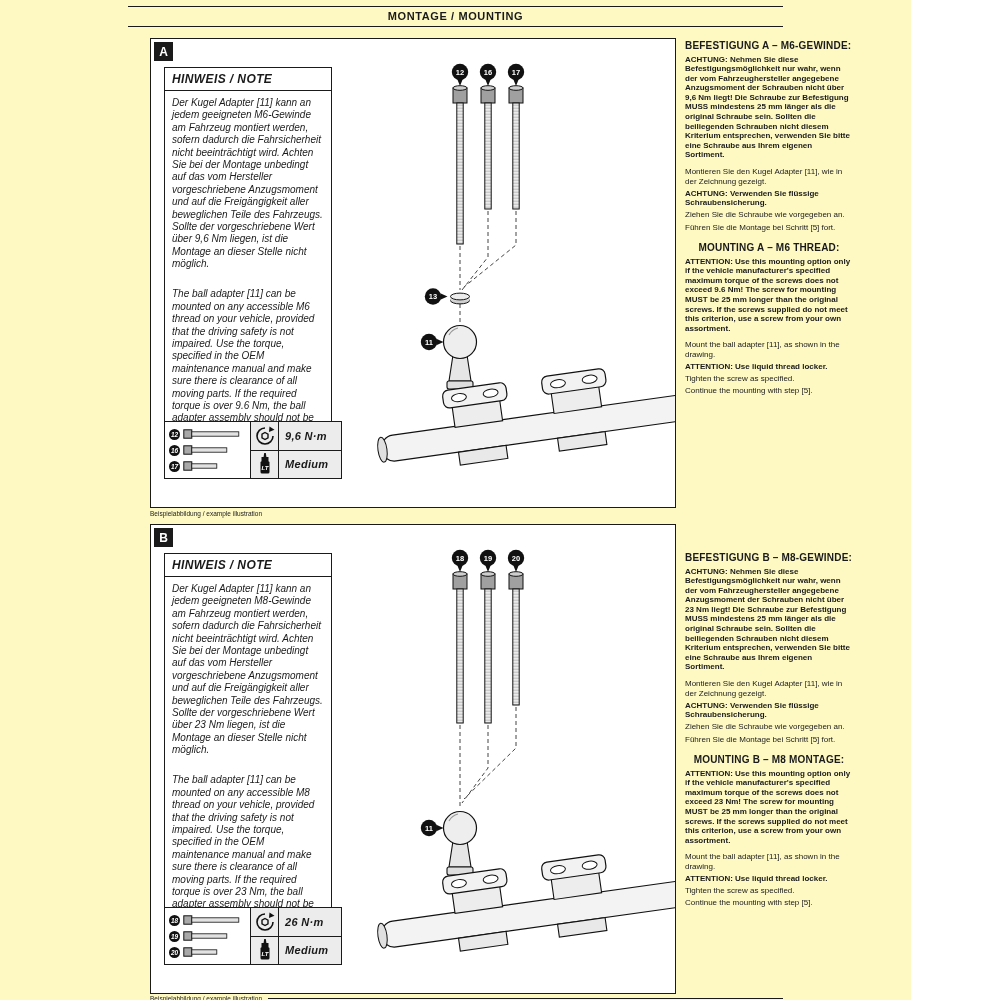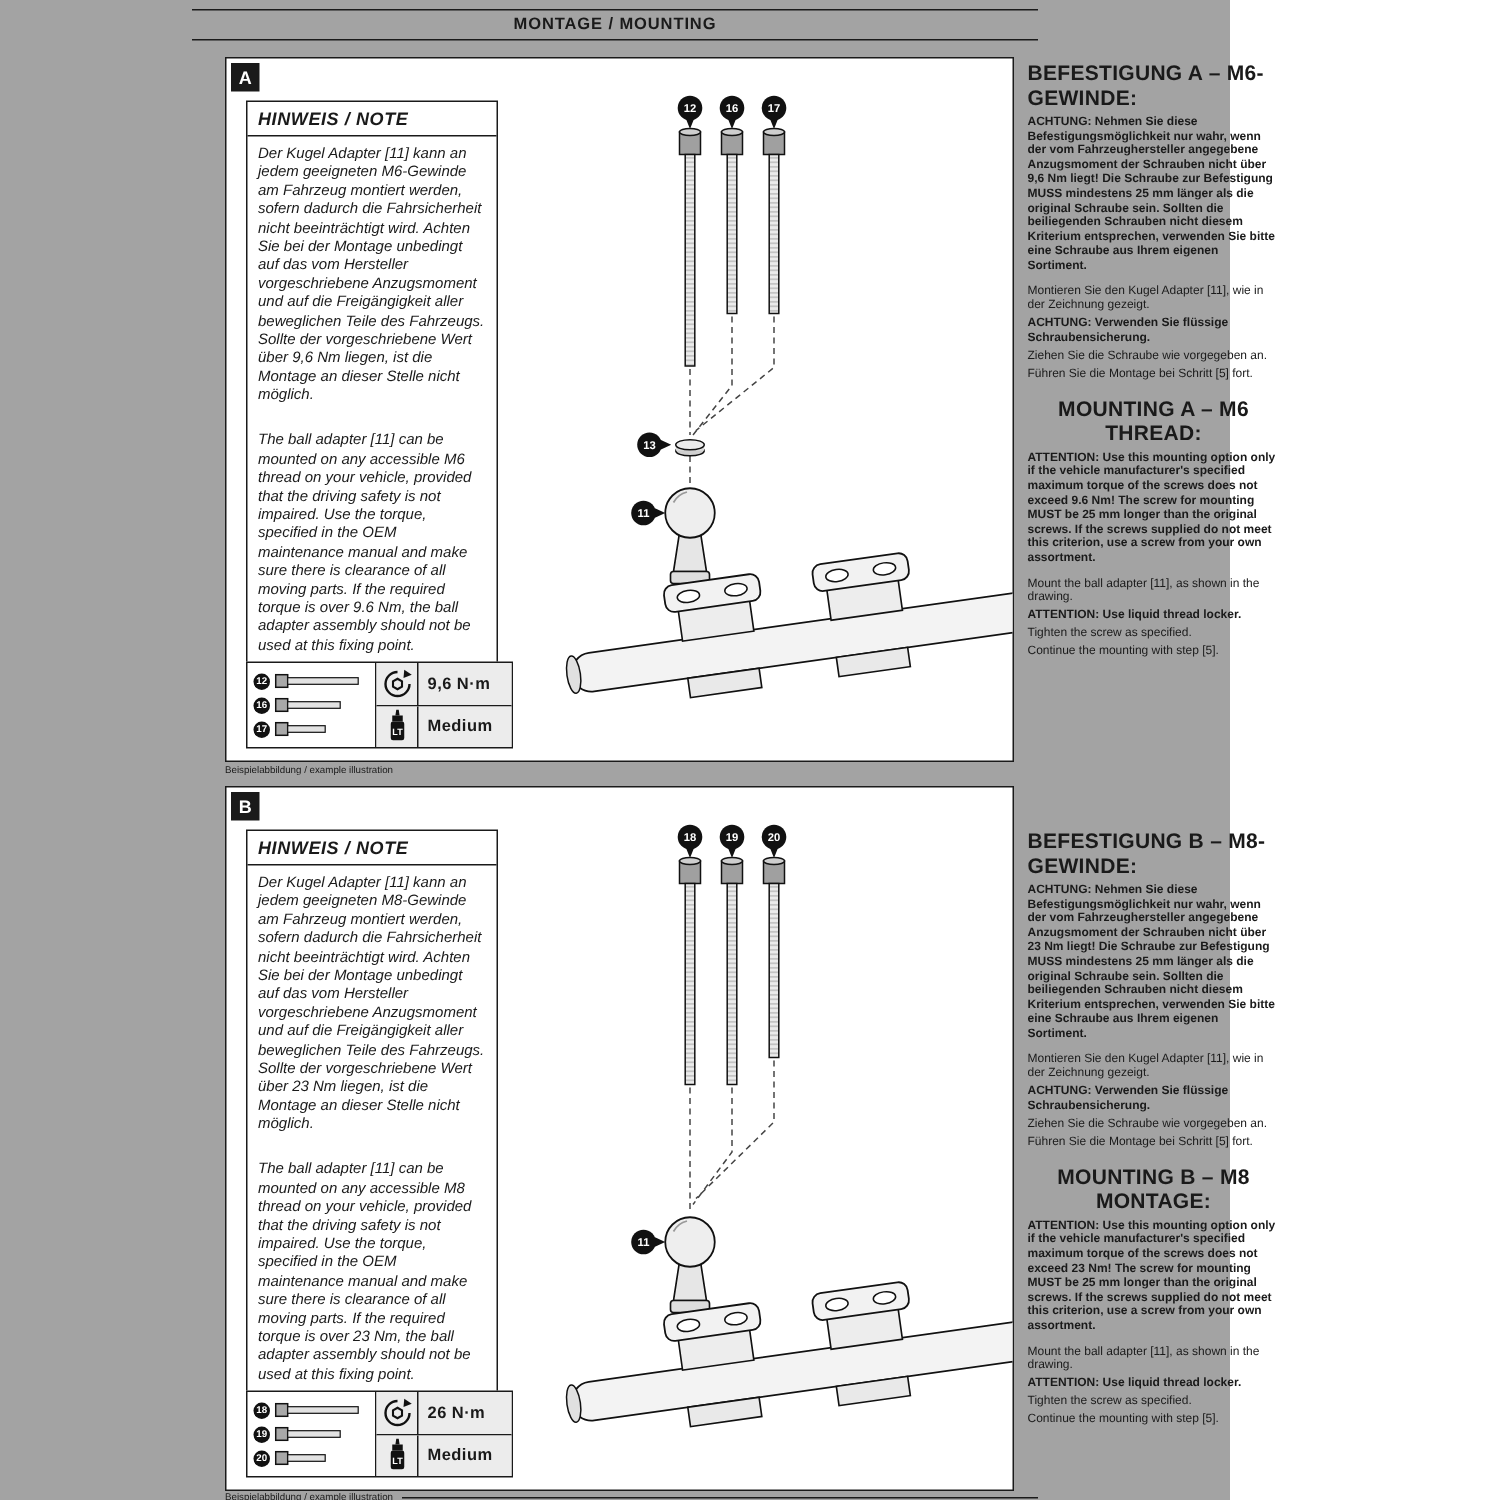--- a/index.html
+++ b/index.html
@@ -1,16 +1,16 @@
 <!DOCTYPE html>
 <html><head>
 <meta charset="utf-8">
 <style>
   html,body{margin:0;padding:0;width:1000px;height:1000px;overflow:hidden;background:#fff;}
-  .page{position:relative;width:820px;height:1000px;background:#a3a3a3;color:#1a1a1a;
+  .page{position:relative;width:911px;height:1000px;background:#fef9c3;color:#1a1a1a;
         font-family:"Liberation Sans",sans-serif;}
   
   .header{position:absolute;left:128px;right:128px;top:6px;text-align:center;
           border-top:1.6px solid #1a1a1a;border-bottom:1.6px solid #1a1a1a;
           padding:3px 0 4px;font-weight:bold;font-size:11px;letter-spacing:.6px;}
   
   .panel{position:absolute;left:150px;width:526px;height:470px;border:1.6px solid #1a1a1a;
          background:#fff;box-sizing:border-box;}
   .panel-a{top:38px;}
   .panel-b{top:524px;}
@@ -21,22 +21,22 @@
         box-sizing:border-box;background:#fff;}
   .note-title{border-bottom:1.2px solid #1a1a1a;font-style:italic;font-weight:bold;font-size:12px;
               padding:4px 7px;letter-spacing:.4px;}
   .note-body{font-style:italic;font-size:10px;line-height:1.24;padding:6px 7px;}
   .note-body p{margin:0 0 18px;}
   .note-body p:last-child{margin-bottom:0;}
   
   .illustration{position:absolute;right:0;top:8px;width:330px;height:460px;}
   .bdg{fill:#fff;font-size:7.5px;font-weight:bold;text-anchor:middle;font-family:"Liberation Sans",sans-serif;}
   
-  .torque{position:absolute;left:13px;bottom:8px;width:178px;height:58px;border:1.6px solid #1a1a1a;
-          box-sizing:border-box;display:flex;background:#fff;}
+  .torque{position:absolute;left:13px;bottom:28px;width:178px;height:58px;border:1.6px solid #1a1a1a;
+          box-sizing:border-box;display:flex;background:#fff;font-style:italic;}
   .t-screws{width:86px;border-right:1.6px solid #1a1a1a;display:flex;flex-direction:column;
             justify-content:space-evenly;padding:2px 4px;box-sizing:border-box;}
   .ts-row{display:flex;align-items:center;gap:3px;}
   .tb-badge{width:11px;height:11px;border-radius:50%;background:#111;color:#fff;font-size:6.5px;
             font-weight:bold;display:flex;align-items:center;justify-content:center;flex:0 0 11px;}
   .t-right{flex:1;display:flex;flex-direction:column;}
   .t-row{flex:1;display:flex;align-items:center;background:#ececec;}
   .t-row:first-child{border-bottom:1.6px solid #1a1a1a;}
   .t-icon{width:27px;align-self:stretch;display:flex;align-items:center;justify-content:center;
           border-right:1px solid #1a1a1a;}
@@ -46,21 +46,21 @@
   .caption-a{top:510px;}
   .footer{position:absolute;left:150px;right:128px;top:995px;display:flex;align-items:center;gap:6px;}
   .footer .cap{font-size:6.5px;white-space:nowrap;}
   .footer-rule{flex:1;border-top:1.2px solid #1a1a1a;height:0;}
   
   .rightcol{position:absolute;left:685px;width:168px;font-size:8px;line-height:1.2;}
   .rc-a{top:40px;}
   .rc-b{top:552px;}
   .rightcol p{margin:0 0 2.5px;}
   .rightcol p.mb6{margin-bottom:7px;}
-  .rc-head{font-weight:bold;font-size:14px;margin:0 0 4px;letter-spacing:.2px;}
+  .rc-head{font-weight:bold;font-size:10px;margin:0 0 4px;letter-spacing:.2px;}
   .rc-head.center{text-align:center;margin-top:10px;}
   .b{font-weight:bold;}
 </style>
 </head>
 <body>
 
 <div class="page">
 
   <div class="header">MONTAGE / MOUNTING</div>
 

